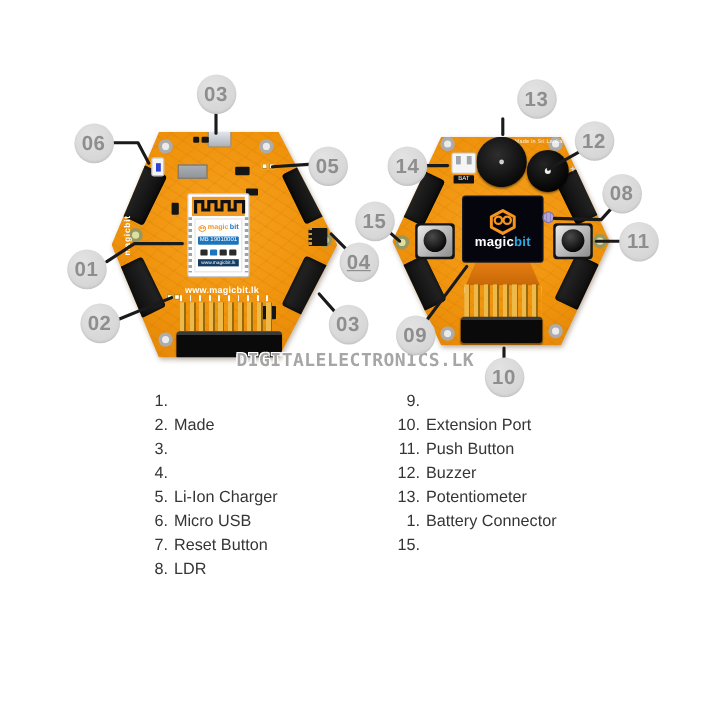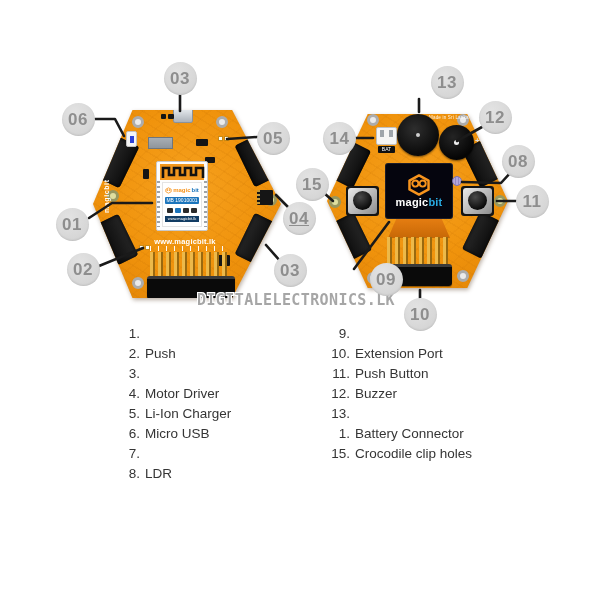--- a/index.html
+++ b/index.html
@@ -267,39 +267,39 @@
       <polyline points="324,193 333,201"></polyline>
     </svg>
 
   <div class="legend">
     <ul class="legend-left">
         <li>
           <span class="lnum">1.</span>
         </li>
         <li>
           <span class="lnum">2.</span>
-          <span>Push</span>
+          <span>Made</span>
         </li>
         <li>
           <span class="lnum">3.</span>
         </li>
         <li>
           <span class="lnum">4.</span>
-          <span>Motor Driver</span>
         </li>
         <li>
           <span class="lnum">5.</span>
           <span>Li-Ion Charger</span>
         </li>
         <li>
           <span class="lnum">6.</span>
           <span>Micro USB</span>
         </li>
         <li>
           <span class="lnum">7.</span>
+          <span>Reset Button</span>
         </li>
         <li>
           <span class="lnum">8.</span>
           <span>LDR</span>
         </li>
       </ul>
     <ul class="legend-right">
         <li>
           <span class="lnum">9.</span>
         </li>
@@ -310,40 +310,40 @@
         <li>
           <span class="lnum">11.</span>
           <span>Push Button</span>
         </li>
         <li>
           <span class="lnum">12.</span>
           <span>Buzzer</span>
         </li>
         <li>
           <span class="lnum">13.</span>
+          <span>Potentiometer</span>
         </li>
         <li>
           <span class="lnum">1.</span>
           <span>Battery Connector</span>
         </li>
         <li>
           <span class="lnum">15.</span>
-          <span>Crocodile clip holes</span>
         </li>
       </ul>
   </div>
 
 <div class="callout" style="left: 55.5px; top: 207.5px;">01</div>
     <div class="callout" style="left: 66.5px; top: 252.5px;">02</div>
     <div class="callout" style="left: 273.5px; top: 253.5px;">03</div>
     <div class="callout" style="left: 282.5px; top: 201.5px; text-decoration: underline;">04</div>
     <div class="callout" style="left: 256.5px; top: 121.5px;">05</div>
     <div class="callout" style="left: 163.5px; top: 61.5px;">03</div>
     <div class="callout" style="left: 61.5px; top: 102.5px;">06</div>
     <div class="callout" style="left: 501.5px; top: 144.5px;">08</div>
-    <div class="callout" style="left: 329.5px; top: 262.5px; margin-left: 40px;">09</div>
+    <div class="callout" style="left: 329.5px; top: 262.5px;">09</div>
     <div class="callout" style="left: 403.5px; top: 297.5px;">10</div>
     <div class="callout" style="left: 515.5px; top: 184.5px;">11</div>
     <div class="callout" style="left: 478.5px; top: 100.5px;">12</div>
     <div class="callout" style="left: 401.5px; top: 65.5px; margin-left: 29px;">13</div>
     <div class="callout" style="left: 323px; top: 121.5px;">14</div>
     <div class="callout" style="left: 295.5px; top: 167.5px;">15</div>
   </div>
 
 </body></html>

